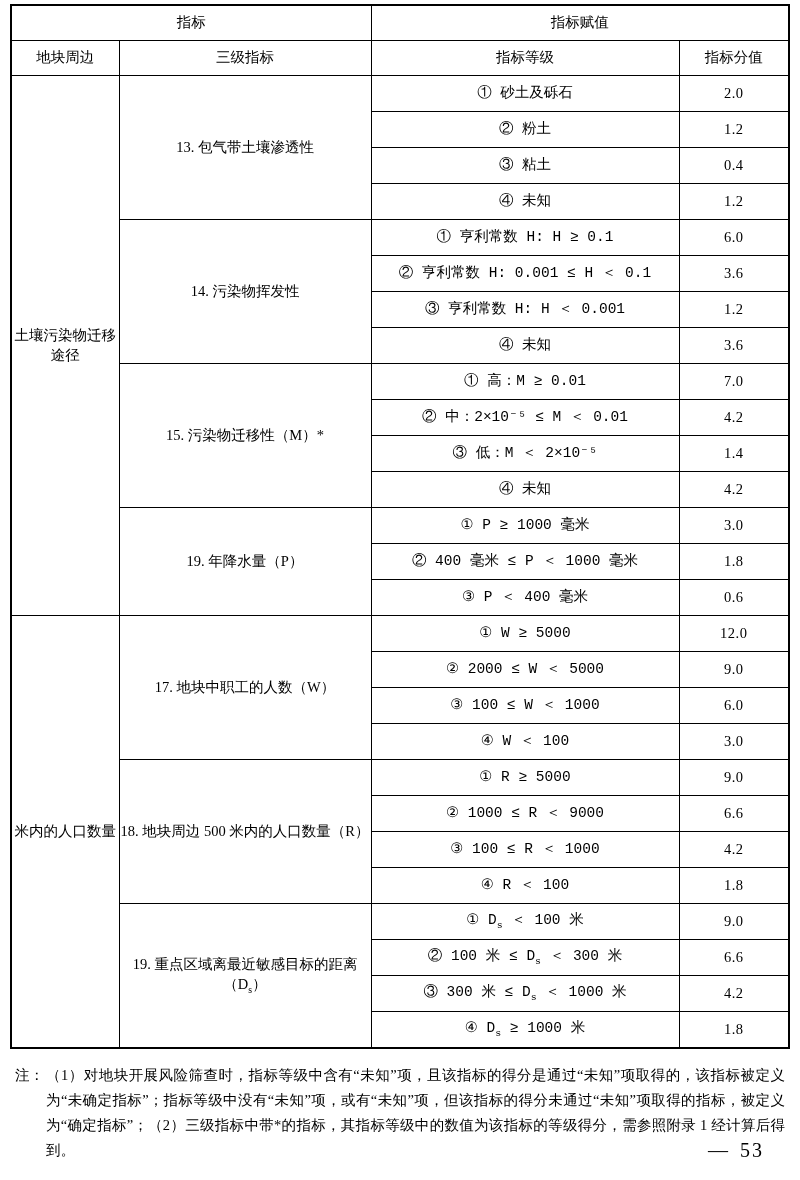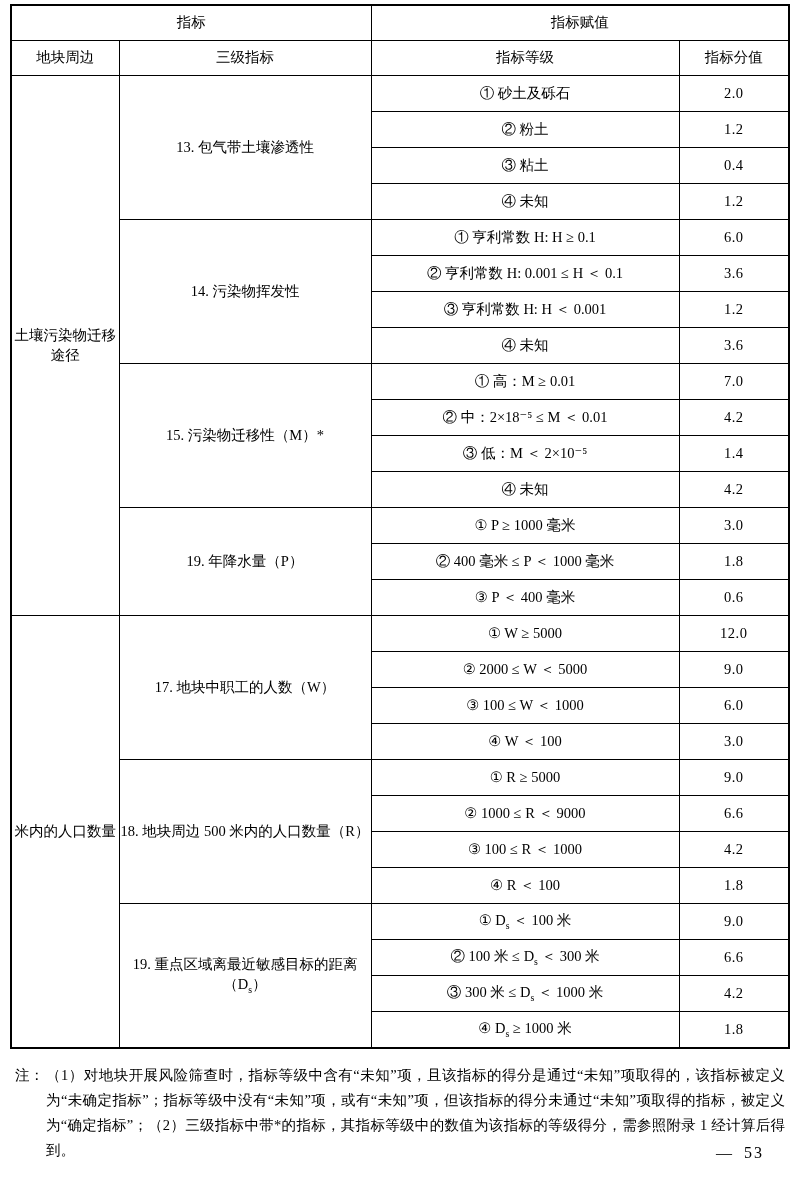--- a/index.html
+++ b/index.html
@@ -63,20 +63,21 @@
   td.lvl3 {
     text-align: left;
     padding: 0 10px;
     font-size: 15px;
     line-height: 1.5;
   }
   td.grade {
     text-align: left;
     padding: 0 10px;
     font-size: 14.5px;
+    font-family: Liberation Mono, monospace;
   }
   td.score {
     font-family: "Liberation Serif", serif;
     font-size: 14.5px;
     letter-spacing: 0.5px;
   }
   tr.datarow td {
     height: 35px;
   }
   .thick-top td { border-top: 2px solid #000; }
@@ -97,21 +98,21 @@
     padding-right: 2px;
   }
   .note-body {
     flex: 1;
     text-indent: 0;
   }
   .pagenum {
     position: absolute;
     bottom: 18px;
     right: 36px;
-    font-size: 16px;
+    font-size: 20px;
     letter-spacing: 2px;
   }
   .dash {
     display: inline-block;
     margin-right: 10px;
   }
 </style>
 </head>
 <body>
 
@@ -172,21 +173,21 @@
         <td class="grade">④ 未知</td>
         <td class="score">3.6</td>
       </tr>
 
       <tr class="datarow">
         <td class="lvl3" rowspan="4">15. 污染物迁移性（M）*</td>
         <td class="grade">① 高：M ≥ 0.01</td>
         <td class="score">7.0</td>
       </tr>
       <tr class="datarow">
-        <td class="grade">② 中：2×18⁻⁵ ≤ M ＜ 0.01</td>
+        <td class="grade">② 中：2×10⁻⁵ ≤ M ＜ 0.01</td>
         <td class="score">4.2</td>
       </tr>
       <tr class="datarow">
         <td class="grade">③ 低：M ＜ 2×10⁻⁵</td>
         <td class="score">1.4</td>
       </tr>
       <tr class="datarow">
         <td class="grade">④ 未知</td>
         <td class="score">4.2</td>
       </tr>

